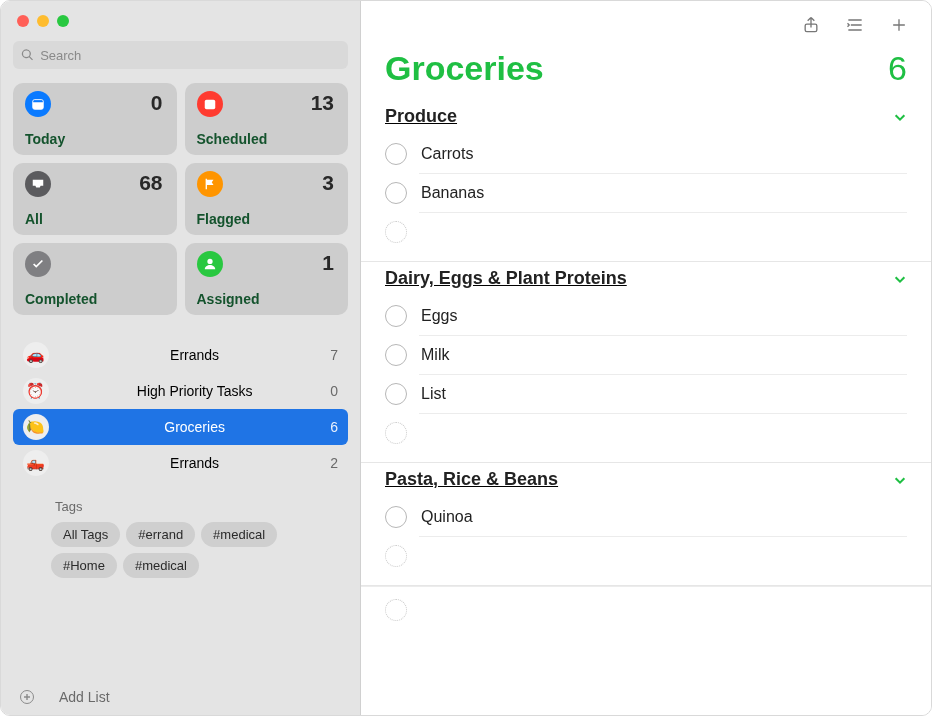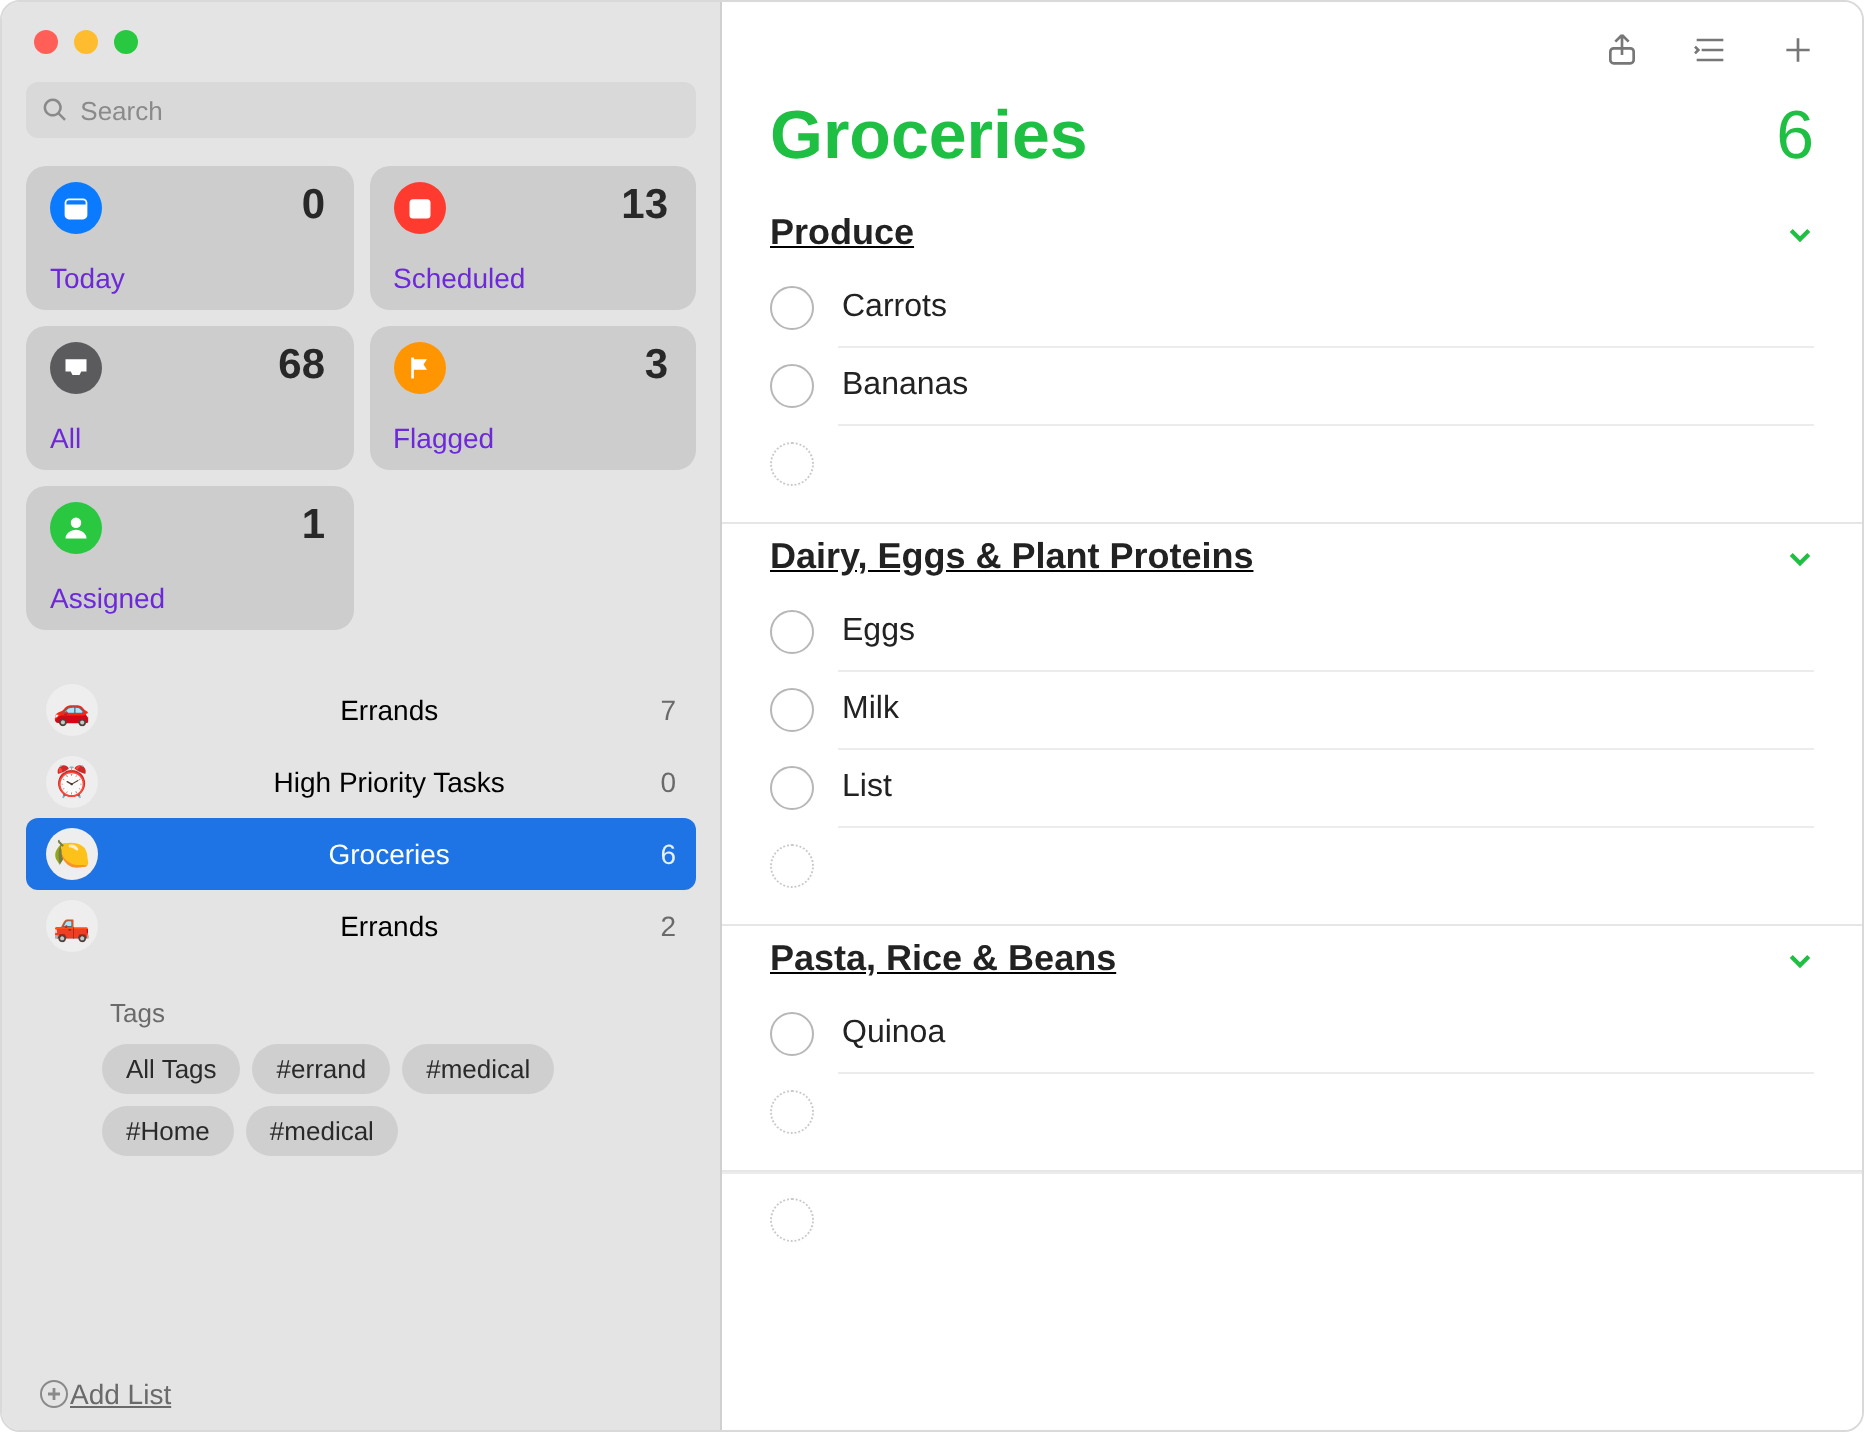--- a/index.html
+++ b/index.html
@@ -73,21 +73,21 @@
     width: 26px; height: 26px; border-radius: 50%;
     display: flex; align-items: center; justify-content: center;
     color: #fff;
   }
   .tile .tile-count {
     position: absolute; top: 8px; right: 14px;
     font-size: 21px; font-weight: 700; color: #282828;
   }
   .tile .tile-label {
     position: absolute; bottom: 8px; left: 12px;
-    font-size: 14px; color: #6d28d9; font-weight: 400; margin-top: 48px;
+    font-size: 14px; color: #14532d; font-weight: 700; margin-top: 48px;
   }
 
   .ic-today { background:#0a7aff; }
   .ic-sched { background:#ff3b30; }
   .ic-all   { background:#5b5b5e; }
   .ic-flag  { background:#ff9500; }
   .ic-comp  { background:#7f7f82; }
   .ic-assn  { background:#29c840; }
 
   .lists {
@@ -118,25 +118,24 @@
   .tags-header { font-size: 13px; color: #6a6a6a; margin-bottom: 8px; padding-left: 6px; }
   .tags-wrap { display:flex; flex-wrap: wrap; gap: 6px; padding: 0 2px; }
   .tag-chip {
     background: #cfcfcf; border-radius: 14px;
     padding: 5px 12px; font-size: 13px; color:#2a2a2a;
     cursor: pointer;
   }
 
   .addlist {
     margin-top: auto;
-    display: flex; align-items: flex-start; gap: 0;
+    display: flex; align-items: flex-start; gap: 24px;
     padding: 10px 6px;
     color: #6a6a6a; font-size: 14px;
     cursor: pointer;
-    text-decoration: underline;
   }
   .addlist svg { width: 16px; height: 16px; stroke:#8a8a8a; }
 
   
   .main {
     flex: 1;
     display: flex; flex-direction: column;
     background: #fff;
   }
   .toolbar {
@@ -240,20 +239,29 @@
       <div class="tile-label">All</div>
     </div>
     <div class="tile">
       <div class="tile-icon ic-flag">
         <svg width="14" height="14" viewBox="0 0 16 16" fill="#fff">
             <path d="M3 2v12h1.5V9H12l-2-3 2-3H4.5V2z"></path>
           </svg>
       </div>
       <div class="tile-count">3</div>
       <div class="tile-label">Flagged</div>
+    </div>
+    <div class="tile">
+      <div class="tile-icon ic-comp">
+        <svg width="14" height="14" viewBox="0 0 16 16" fill="none" stroke="#fff" stroke-width="2">
+            <path d="M3 8l3 3 7-7"></path>
+          </svg>
+      </div>
+      <div class="tile-count"></div>
+      <div class="tile-label">Completed</div>
     </div>
     <div class="tile">
       <div class="tile-icon ic-assn">
         <svg width="14" height="14" viewBox="0 0 16 16" fill="#fff">
             <circle cx="8" cy="5" r="3"></circle>
             <path d="M2 14c0-3 3-5 6-5s6 2 6 5z"></path>
           </svg>
       </div>
       <div class="tile-count">1</div>
       <div class="tile-label">Assigned</div>

